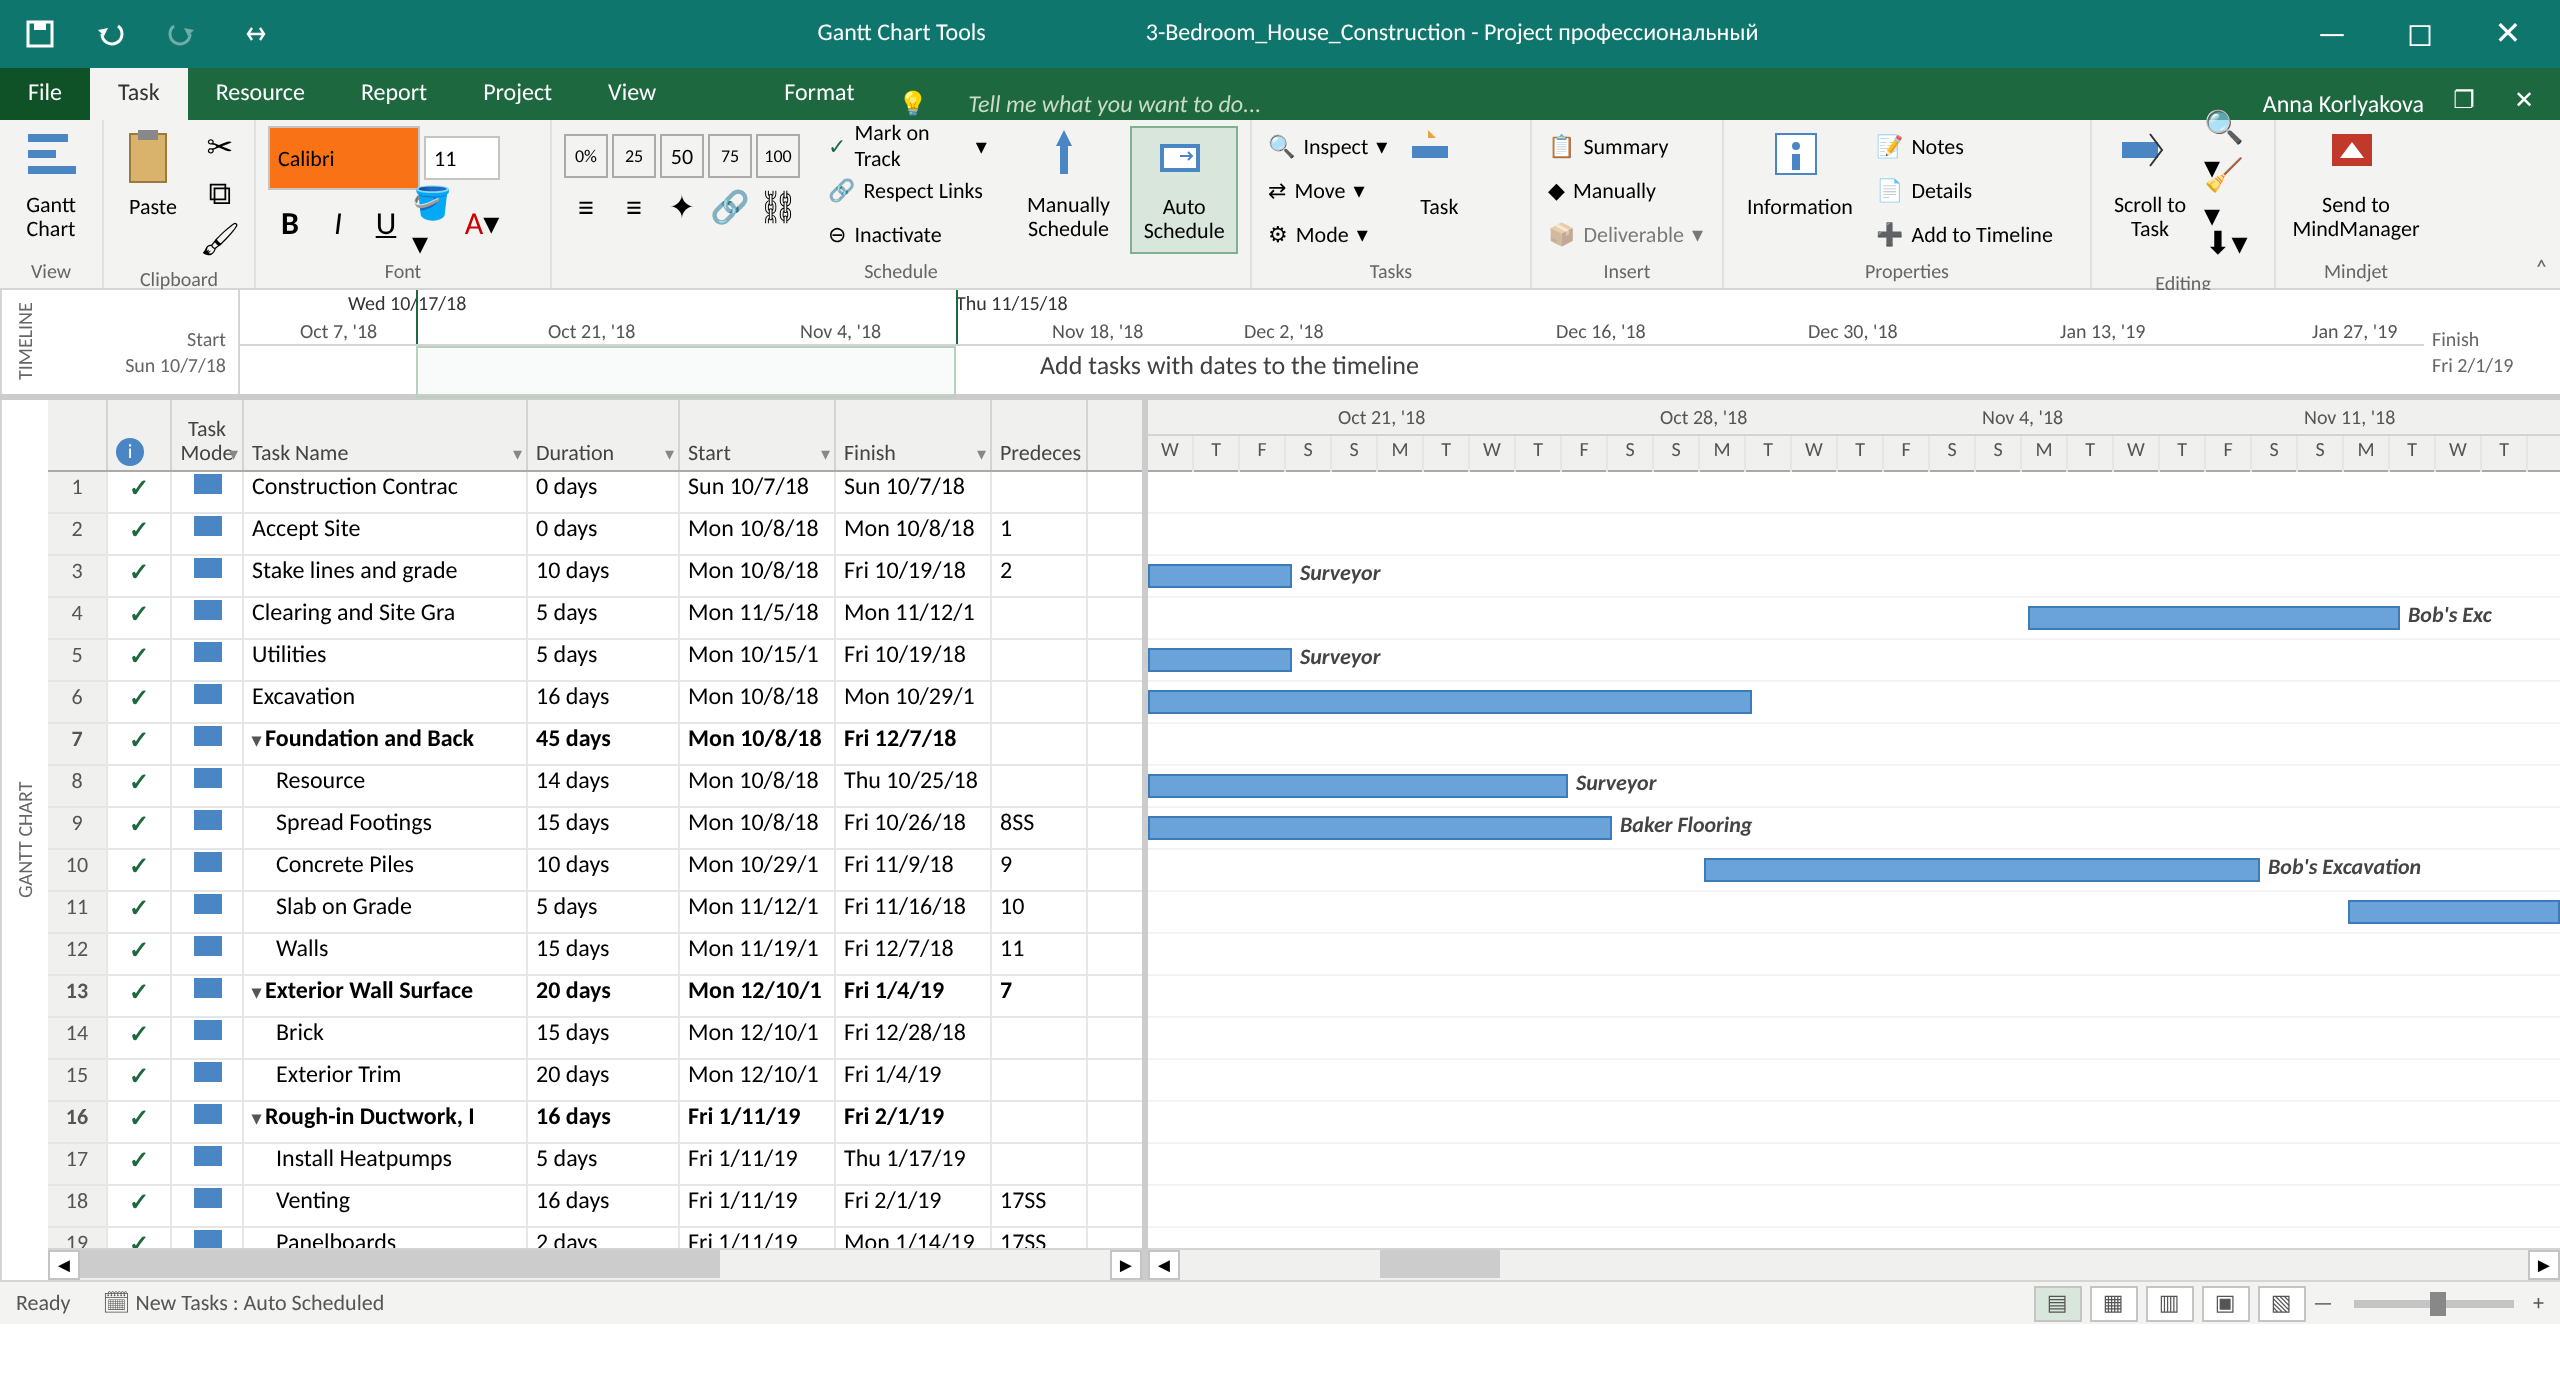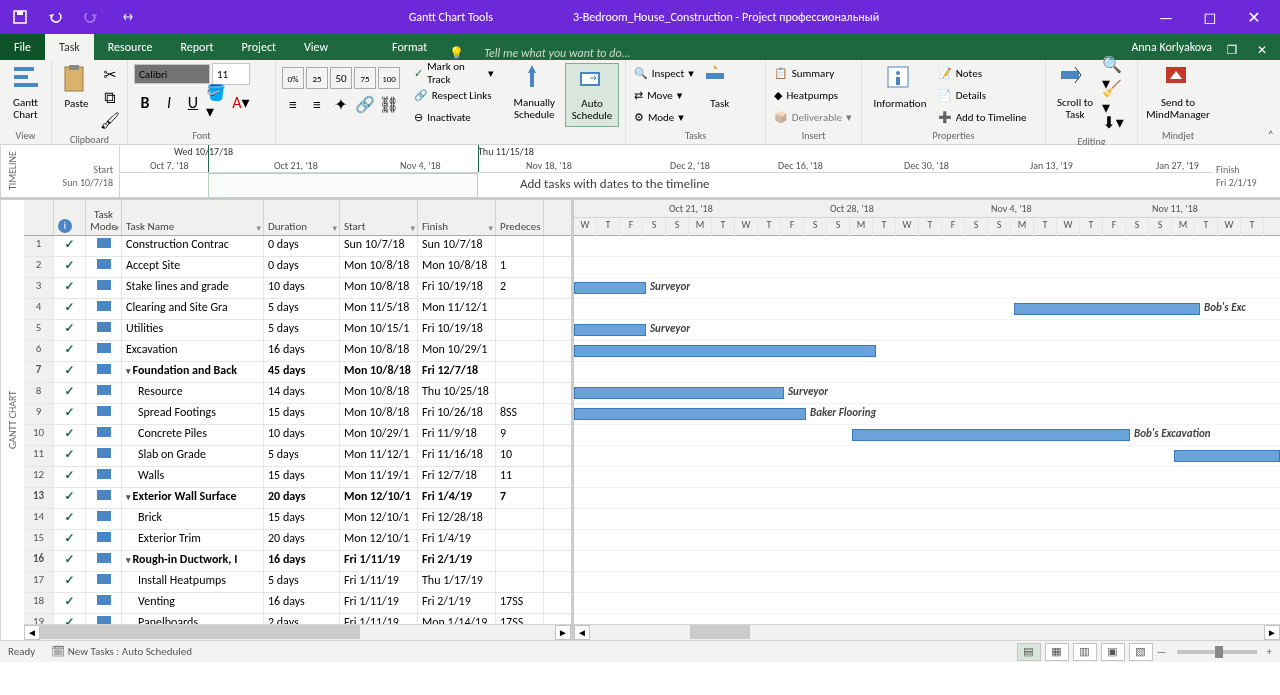--- a/index.html
+++ b/index.html
@@ -1,46 +1,46 @@
 <!DOCTYPE html>
 <html><head>
 <meta charset="utf-8">
 <style>
 * { margin: 0; padding: 0; box-sizing: border-box; font-family: 'Segoe UI', Calibri, sans-serif; }
 body { background: #fff; overflow: hidden; width: 1280px; height: 695px; }
 
 
-.titlebar { background: #6d28d9; height: 34px; display: flex; align-items: center; color: #fff; font-size: 12px; }
+.titlebar { background: #0f766e; height: 34px; display: flex; align-items: center; color: #fff; font-size: 12px; }
 .titlebar-left { display: flex; align-items: center; gap: 16px; padding: 0 10px; }
 .titlebar-btn { width: 20px; height: 20px; display: flex; align-items: center; justify-content: center; cursor: pointer; }
 .titlebar-center { flex: 1; display: flex; align-items: center; justify-content: center; gap: 80px; }
 .titlebar-tools { color: #fff; font-size: 12px; }
 .titlebar-title { color: #fff; font-size: 12px; }
 .titlebar-right { display: flex; align-items: center; padding: 0 4px; }
 .titlebar-winbtn { width: 44px; height: 34px; display: flex; align-items: center; justify-content: center; cursor: pointer; font-size: 16px; }
 
 
 .ribbontabs { background: #1e6840; height: 26px; display: flex; align-items: flex-end; color: #fff; font-size: 12px; }
 .ribbontab { padding: 0 14px; height: 26px; display: flex; align-items: center; cursor: pointer; }
 .ribbontab.file { background: #0f5228; }
 .ribbontab.active { background: #f3f3f2; color: #333; }
 .ribbontab.format { margin-left: 36px; }
-.ribbontabs-right { margin-left: auto; display: flex; align-items: flex-start; gap: 10px; padding-right: 8px; }
+.ribbontabs-right { margin-left: auto; display: flex; align-items: flex-end; gap: 10px; padding-right: 8px; }
 .tellme { color: #c8dcc8; margin-left: 20px; font-style: italic; }
 
 
 .ribbon { background: #f3f3f2; height: 85px; border-bottom: 1px solid #d4d4d4; display: flex; }
 .ribbon-group { border-right: 1px solid #e1e1e1; padding: 3px 6px 0; display: flex; flex-direction: column; }
 .ribbon-group-body { display: flex; flex: 1; gap: 4px; align-items: flex-start; }
 .ribbon-group-label { text-align: center; font-size: 10px; color: #666; padding: 2px 0; position: relative; }
 .ribbon-bigbtn { display: flex; flex-direction: column; align-items: center; justify-content: flex-start; width: 48px; height: 64px; cursor: pointer; font-size: 11px; }
 .ribbon-bigbtn .icon { width: 32px; height: 32px; margin-bottom: 2px; }
 .ribbon-smallbtn { display: flex; align-items: center; height: 20px; cursor: pointer; font-size: 11px; gap: 4px; padding: 0 2px; }
 .ribbon-iconbtn { width: 22px; height: 22px; display: flex; align-items: center; justify-content: center; cursor: pointer; }
-.font-name { width: 76px; height: 20px; border: 1px solid #c4c4c4; background: #737373; font-size: 11px; padding: 0 4px; }
+.font-name { width: 76px; height: 32px; border: 1px solid #c4c4c4; background: #f97316; font-size: 11px; padding: 0 4px; }
 .font-size { width: 38px; height: 22px; border: 1px solid #c4c4c4; background: #fff; font-size: 11px; padding: 0 4px; }
 .ribbon-col { display: flex; flex-direction: column; gap: 1px; }
 .ribbon-row { display: flex; gap: 2px; align-items: center; }
 .ribbon .autoactive { background: #d9e6dc; border: 1px solid #7fb08f; }
 
 
 .timeline { height: 55px; border-bottom: 3px solid #ccc; display: flex; position: relative; background: #fff; }
 .timeline-left { width: 24px; writing-mode: vertical-lr; transform: rotate(180deg); font-size: 10px; color: #666; display: flex; align-items: center; justify-content: center; border-right: 1px solid #d4d4d4; }
 .timeline-startend { width: 96px; font-size: 10px; color: #666; text-align: right; padding: 18px 6px 0 0; border-right: 1px solid #d4d4d4; }
 .timeline-body { flex: 1; position: relative; }
@@ -259,20 +259,21 @@
       </div>
       <div class="ribbon-bigbtn autoactive" style="width:58px;">
         <svg class="icon" width="28" height="28">
             <rect x="4" y="8" width="20" height="14" fill="#4a86c4"></rect>
             <rect x="6" y="10" width="16" height="10" fill="#fff"></rect>
             <path d="M14 14 L20 14 M18 12 L20 14 L18 16" stroke="#4a86c4" fill="none"></path>
           </svg>
         <span style="line-height:1.1;text-align:center;">Auto Schedule</span>
       </div>
     </div>
+    <div class="ribbon-group-label">Schedule</div>
   </div>
 
   <div class="ribbon-group" style="width:140px;">
     <div class="ribbon-group-body">
       <div class="ribbon-col" style="gap:2px;">
         <span class="ribbon-smallbtn">🔍<span>Inspect</span> ▾</span>
         <span class="ribbon-smallbtn">⇄<span>Move</span> ▾</span>
         <span class="ribbon-smallbtn">⚙<span>Mode</span> ▾</span>
       </div>
       <div class="ribbon-bigbtn" style="width:40px;">
@@ -282,21 +283,21 @@
           </svg>
         <span>Task</span>
       </div>
     </div>
     <div class="ribbon-group-label">Tasks</div>
   </div>
 
   <div class="ribbon-group" style="width:96px;">
     <div class="ribbon-group-body ribbon-col" style="gap:2px;">
       <span class="ribbon-smallbtn">📋<span>Summary</span></span>
-      <span class="ribbon-smallbtn">◆<span>Heatpumps</span></span>
+      <span class="ribbon-smallbtn">◆<span>Manually</span></span>
       <span class="ribbon-smallbtn" style="opacity:0.5;">📦<span>Deliverable</span> ▾</span>
     </div>
     <div class="ribbon-group-label">Insert</div>
   </div>
 
   <div class="ribbon-group" style="width:184px;">
     <div class="ribbon-group-body">
       <div class="ribbon-bigbtn" style="width:64px;">
         <svg class="icon" width="28" height="28">
             <rect x="4" y="4" width="20" height="20" fill="#fff" stroke="#4a86c4"></rect>
@@ -354,21 +355,21 @@
     <div>Sun 10/7/18</div>
   </div>
   <div class="timeline-body">
     <div class="timeline-scale">
       <span class="today" style="left:54px;">Wed 10/17/18</span>
       <span class="today" style="left:358px;">Thu 11/15/18</span>
       <span class="tick" style="left:4px;">Oct 7, '18</span>
       <span class="tick" style="left:128px;">Oct 21, '18</span>
       <span class="tick" style="left:254px;">Nov 4, '18</span>
       <span class="tick" style="left:380px;">Nov 18, '18</span>
-      <span class="tick" style="left:524px;">Dec 2, '18</span>
+      <span class="tick" style="left:476px;">Dec 2, '18</span>
       <span class="tick" style="left:632px;">Dec 16, '18</span>
       <span class="tick" style="left:758px;">Dec 30, '18</span>
       <span class="tick" style="left:884px;">Jan 13, '19</span>
       <span class="tick" style="left:1010px;">Jan 27, '19</span>
       <div style="position:absolute;left:88px;top:0;bottom:0;width:1px;background:#1e6840;"></div>
       <div style="position:absolute;left:358px;top:0;bottom:0;width:1px;background:#1e6840;"></div>
     </div>
     <div class="timeline-bar">
       <div class="shade"></div>
       <span class="placeholder">Add tasks with dates to the timeline</span>

